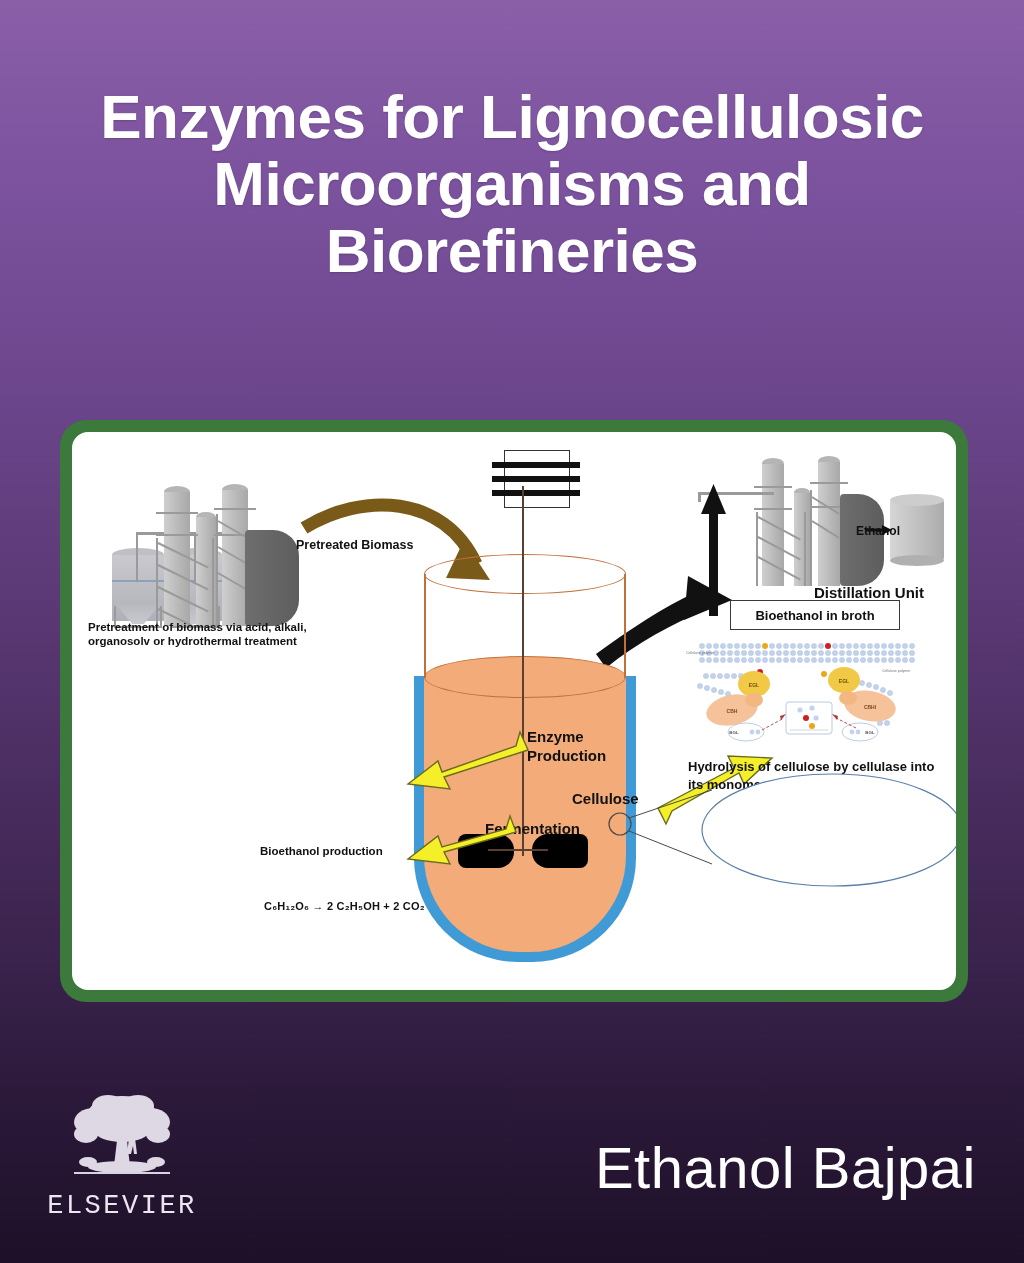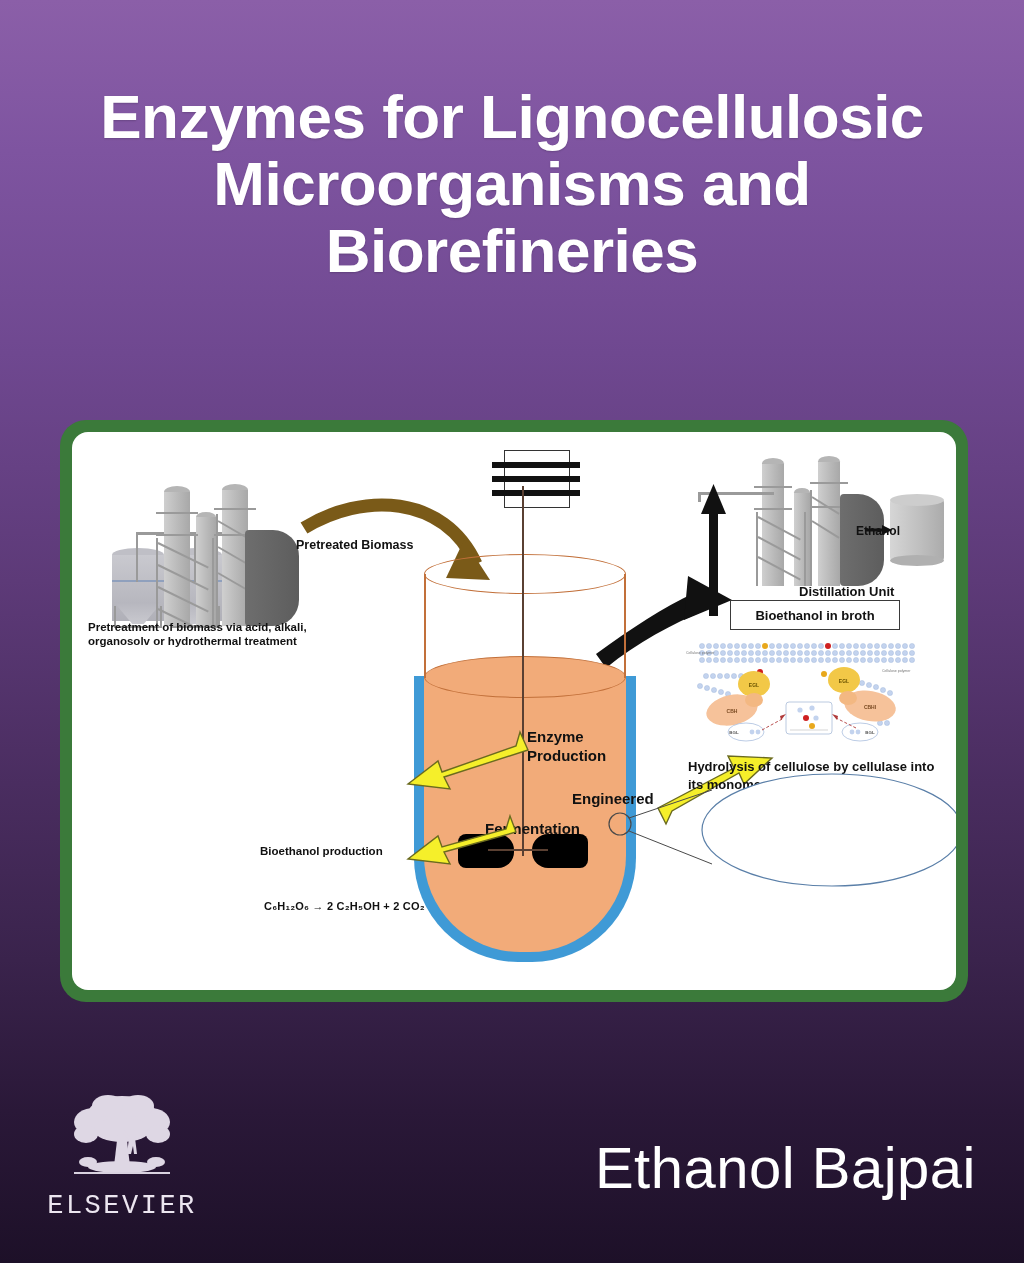--- a/index.html
+++ b/index.html
@@ -182,21 +182,21 @@
       <div class="hatch" style="left:98px;top:44px;width:34px;height:96px;">
         <i style="left:2px;top:6px;width:32px;transform:rotate(32deg);"></i>
         <i style="left:2px;top:30px;width:32px;transform:rotate(32deg);"></i>
         <i style="left:0px;top:0px;width:2px;height:96px;background:#9a9a9a;transform:none;"></i>
       </div>
       <div class="tank-dark" style="left:128px;top:48px;width:44px;height:92px;"></div>
 
       <div class="pipe" style="left:-14px;top:46px;width:76px;height:3px;"></div>
       <div class="pipe" style="left:-14px;top:46px;width:3px;height:10px;"></div>
     </div>
-    <div class="lbl" style="left:727px;top:152px;font-size:13px;">
+    <div class="lbl" style="left:742px;top:152px;font-size:15px;">
       <span>Distillation Unit</span>
     </div>
 
     <div class="d" style="left:818px;top:62px;width:54px;height:72px;">
       <div style="position:absolute;left:0;top:5px;width:54px;height:62px;background:linear-gradient(90deg,#d6d6d6,#bdbdbd 60%,#ababab);border-radius:4px;"></div>
       <div style="position:absolute;left:0;top:0px;width:54px;height:12px;background:#cdcdcd;border-radius:50%;"></div>
       <div style="position:absolute;left:0;top:61px;width:54px;height:11px;background:#b0b0b0;border-radius:50%;"></div>
     </div>
     <div class="lbl" style="left:784px;top:92px;font-size:12px;color:#111;">
       <span>Ethanol</span>
@@ -247,21 +247,21 @@
       <div style="position:absolute;left:56px;top:282px;width:56px;height:34px;background:#000;border-radius:8px 16px 16px 8px;"></div>
       <div style="position:absolute;left:130px;top:282px;width:56px;height:34px;background:#000;border-radius:16px 8px 8px 16px;"></div>
       <div style="position:absolute;left:86px;top:297px;width:60px;height:2px;background:#5a4032;"></div>
     </div>
 
     <div class="lbl" style="left:455px;top:296px;font-size:15px;text-align:left;">
       <span>Enzyme</span><br>
       <span>Production</span>
     </div>
     <div class="lbl" style="left:500px;top:358px;font-size:15px;">
-      <span>Engineered</span>
+      <span>Cellulose</span>
     </div>
     <div class="lbl" style="left:413px;top:388px;font-size:15px;">
       <span>Fermentation</span>
     </div>
 
     <svg class="ov" viewBox="0 0 884 558" preserveAspectRatio="none">
       <g stroke="#6b6b1f" stroke-width="1.4" fill="#f5ef2a">
 
         <path d="M448,300 L456,318 L372,345 L378,357 L336,352 L366,329 L370,340 L444,314 Z"></path>
 

